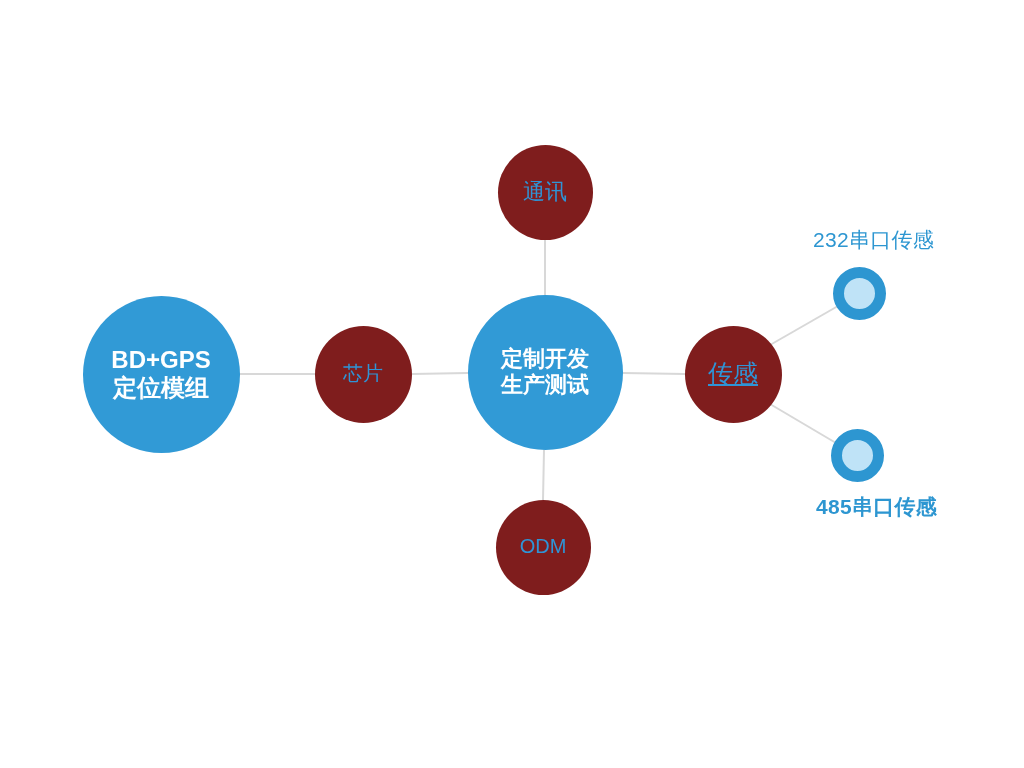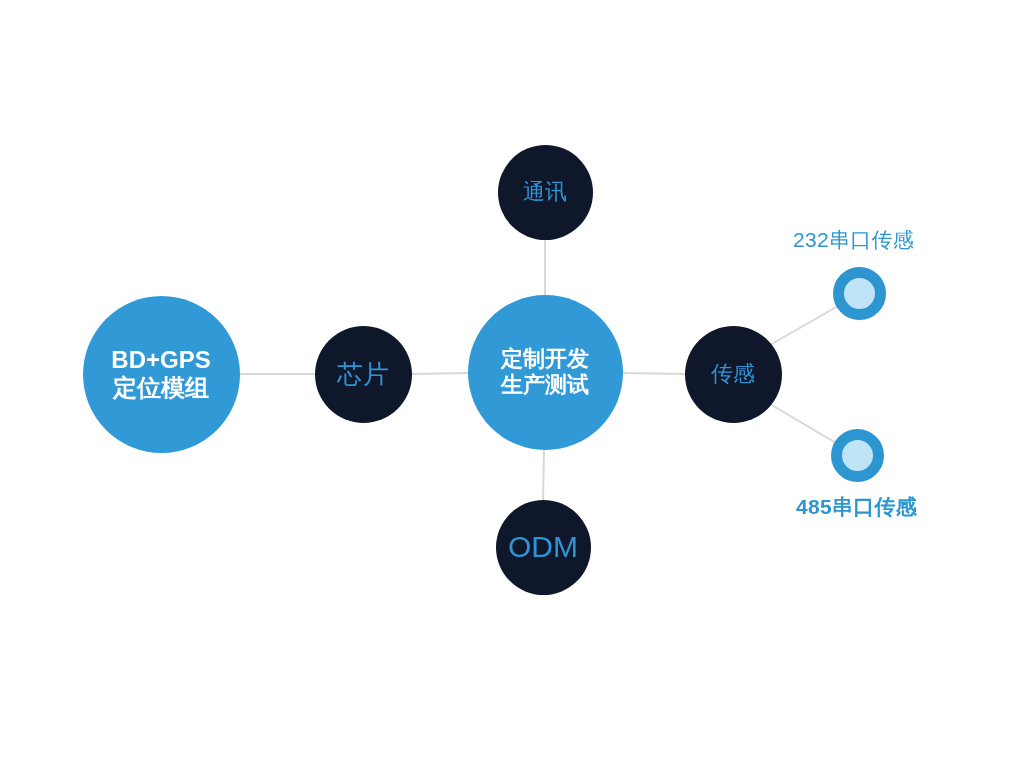--- a/index.html
+++ b/index.html
@@ -36,33 +36,34 @@
     line-height: 1.18;
     white-space: pre-line;
   }
   .node-primary {
     background: #319ad6;
     color: #ffffff;
     font-weight: bold;
     text-align: center;
   }
   .node-soft {
-    background: #0f172a;
+    background: #7f1d1d;
     color: #2f94d6;
   }
   .node-ring {
     background: #bfe3f7;
     border: 11px solid #2d96d1;
   }
   .node-label {
     position: absolute;
     color: #2d96d1;
     font-size: 21px;
     letter-spacing: 0.3px;
     white-space: nowrap;
+    margin-left: 20px;
   }
   .node-text {
     display: block;
   }
 </style>
 </head>
 <body>
 
 <div id="canvas" style="background: rgb(255, 255, 255);">
   <svg id="edges" viewBox="0 0 1024 768">
@@ -70,26 +71,26 @@
       <line x1="412" y1="374" x2="468" y2="373" stroke="#d8d8d8" stroke-width="2" stroke-linecap="round"></line>
       <line x1="545" y1="240" x2="545" y2="295" stroke="#d8d8d8" stroke-width="2" stroke-linecap="round"></line>
       <line x1="544" y1="450" x2="543" y2="500" stroke="#d8d8d8" stroke-width="2" stroke-linecap="round"></line>
       <line x1="623" y1="373" x2="685" y2="374" stroke="#d8d8d8" stroke-width="2" stroke-linecap="round"></line>
       <line x1="770" y1="345" x2="838" y2="306" stroke="#d8d8d8" stroke-width="2" stroke-linecap="round"></line>
       <line x1="770" y1="404" x2="836" y2="443" stroke="#d8d8d8" stroke-width="2" stroke-linecap="round"></line>
     </svg>
   <div id="node-layer">
       <div class="node node-primary" style="width: 157px; height: 157px; left: 82.5px; top: 295.5px; font-size: 24px;"><span class="node-text">BD+GPS
 定位模组</span></div>
-      <div class="node node-soft" style="width: 97px; height: 97px; left: 314.5px; top: 325.5px; font-size: 26px;"><span class="node-text">芯片</span></div>
+      <div class="node node-soft" style="width: 97px; height: 97px; left: 314.5px; top: 325.5px; font-size: 20px;"><span class="node-text">芯片</span></div>
       <div class="node node-primary" style="width: 155px; height: 155px; left: 467.5px; top: 294.5px; font-size: 22px;"><span class="node-text">定制开发
 生产测试</span></div>
       <div class="node node-soft" style="width: 95px; height: 95px; left: 497.5px; top: 144.5px; font-size: 22px;"><span class="node-text">通讯</span></div>
-      <div class="node node-soft" style="width: 95px; height: 95px; left: 495.5px; top: 499.5px; font-size: 30px;"><span class="node-text">ODM</span></div>
-      <div class="node node-soft" style="width: 97px; height: 97px; left: 684.5px; top: 325.5px; font-size: 22px;"><span class="node-text">传感</span></div>
+      <div class="node node-soft" style="width: 95px; height: 95px; left: 495.5px; top: 499.5px; font-size: 20px;"><span class="node-text">ODM</span></div>
+      <div class="node node-soft" style="width: 97px; height: 97px; left: 684.5px; top: 325.5px; font-size: 25px; text-decoration: underline;"><span class="node-text">传感</span></div>
       <div class="node node-ring" style="width: 53px; height: 53px; left: 832.5px; top: 266.5px; font-size: 0px;"></div>
       <div class="node node-ring" style="width: 53px; height: 53px; left: 830.5px; top: 428.5px; font-size: 0px;"></div>
     </div>
   <div id="label-layer">
       <div class="node-label" style="left: 793px; top: 226px; color: rgb(45, 150, 209); font-size: 21px;">232串口传感</div>
       <div class="node-label" style="left: 796px; top: 493px; color: rgb(45, 150, 209); font-size: 21px; font-weight: bold;">485串口传感</div>
     </div>
 </div>
 
 </body></html>

